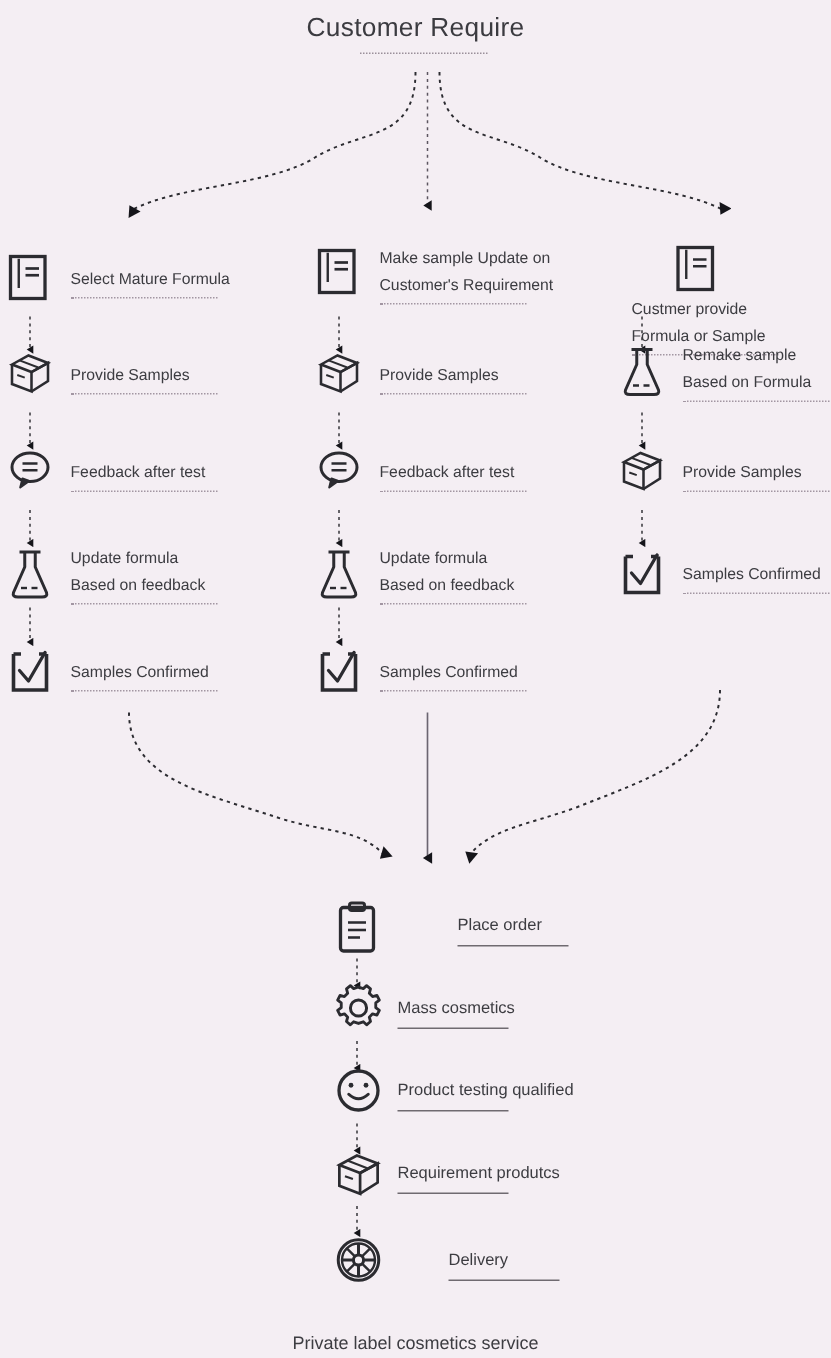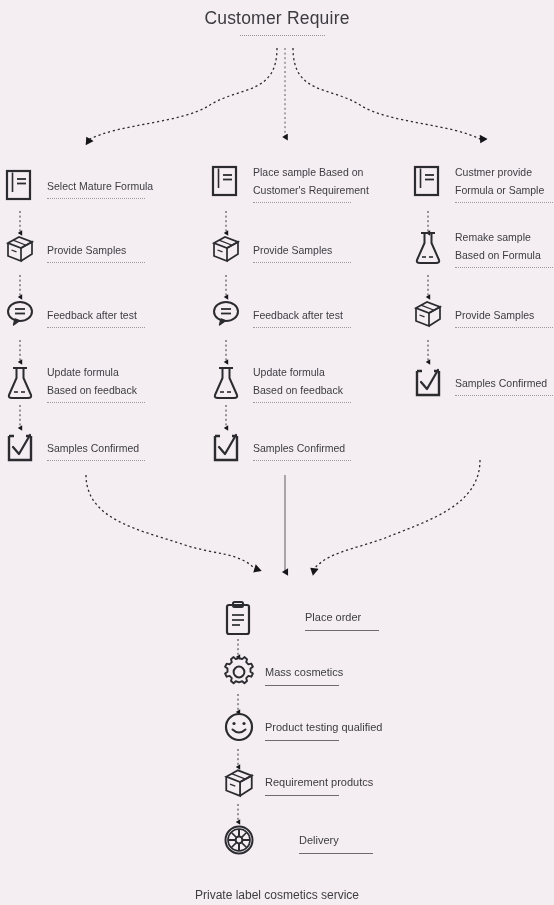--- a/index.html
+++ b/index.html
@@ -229,21 +229,21 @@
   <div class="row c2" style="left:210px; top:162px;">
     <span class="ico">
       <svg width="30" height="34" viewBox="0 0 30 34">
           <rect x="3" y="3" width="23" height="28" fill="none" stroke="#2b2b30" stroke-width="2.2"></rect>
           <line x1="8.5" y1="4.5" x2="8.5" y2="24" stroke="#2b2b30" stroke-width="1.6"></line>
           <line x1="13" y1="11" x2="22" y2="11" stroke="#2b2b30" stroke-width="1.8"></line>
           <line x1="13" y1="15.5" x2="22" y2="15.5" stroke="#2b2b30" stroke-width="1.8"></line>
         </svg>
     </span>
     <span class="lbl-wrap">
-      <span class="lbl">Place sample Based on
+      <span class="lbl">Make sample Update on
 Customer's Requirement</span>
       <span class="rule-dot" style="display:block;"></span>
     </span>
   </div>
 
   <div class="row c2" style="left:210px; top:232px;">
     <span class="ico">
       <svg width="32" height="32" viewBox="0 0 32 32">
           <path d="M4 11 L15 5 L28 10 L17 16 Z" fill="none" stroke="#2b2b30" stroke-width="1.7"></path>
           <path d="M4 11 L4 24 L17 29 L17 16" fill="none" stroke="#2b2b30" stroke-width="1.7"></path>
@@ -296,21 +296,21 @@
           <path d="M5 6 L10 6 M22 6 L27 6" stroke="#2b2b30" stroke-width="2.4"></path>
           <path d="M9 17 L15 24 L26 5" fill="none" stroke="#2b2b30" stroke-width="2.2" stroke-linecap="round" stroke-linejoin="round"></path>
         </svg>
     </span>
     <span class="lbl-wrap">
       <span class="lbl">Samples Confirmed</span>
       <span class="rule-dot" style="display:block;"></span>
     </span>
   </div>
 
-  <div class="row c3" style="left:412px; top:162px;">
+  <div class="row c3" style="left:412px; top:162px;flex-direction:column;">
     <span class="ico">
       <svg width="30" height="34" viewBox="0 0 30 34">
           <rect x="3" y="3" width="23" height="28" fill="none" stroke="#2b2b30" stroke-width="2.2"></rect>
           <line x1="8.5" y1="4.5" x2="8.5" y2="24" stroke="#2b2b30" stroke-width="1.6"></line>
           <line x1="13" y1="11" x2="22" y2="11" stroke="#2b2b30" stroke-width="1.8"></line>
           <line x1="13" y1="15.5" x2="22" y2="15.5" stroke="#2b2b30" stroke-width="1.8"></line>
         </svg>
     </span>
     <span class="lbl-wrap">
       <span class="lbl">Custmer provide

